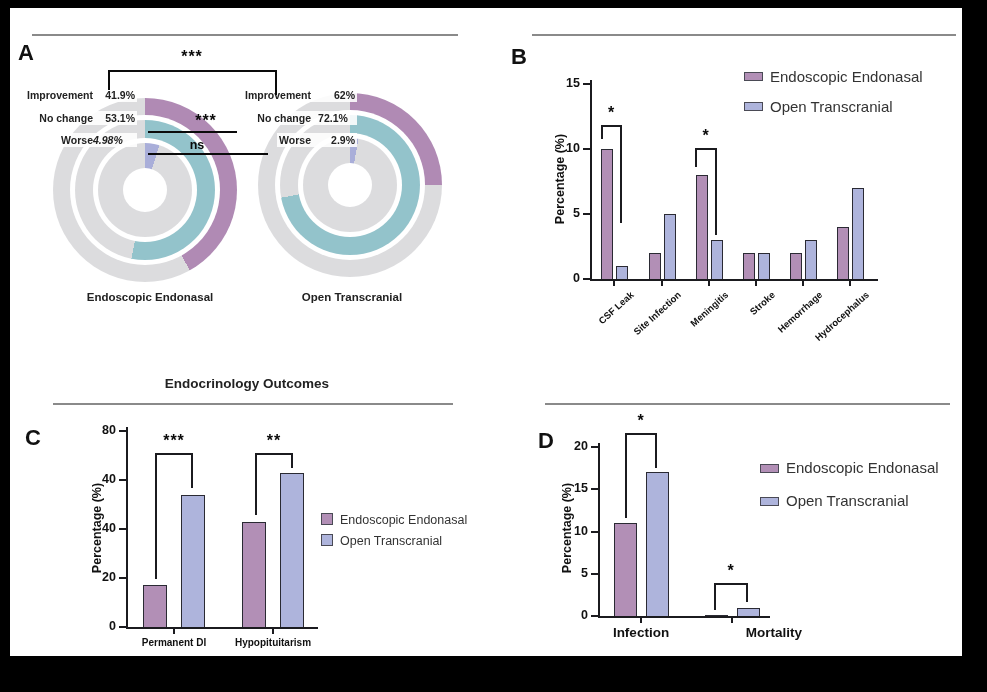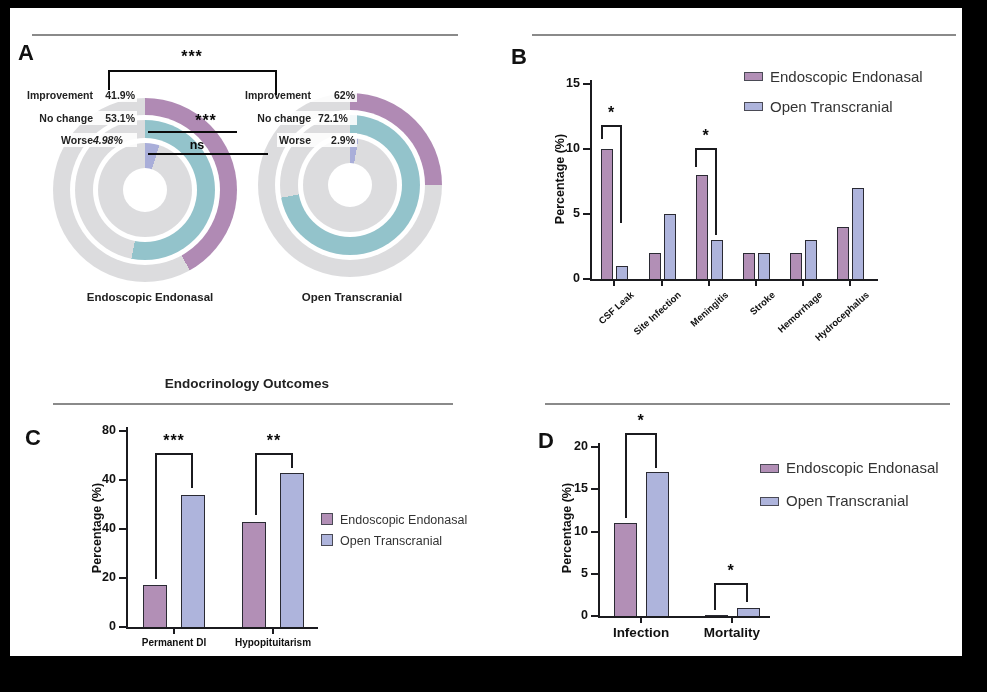--- a/index.html
+++ b/index.html
@@ -139,21 +139,21 @@
     <div class="abs ytl" style="left: 562px; top: 481.25px; width: 26px; text-align: right;">15</div>
     <div class="abs" style="left: 591px; top: 446px; width: 7px; height: 2px; background: rgb(27, 27, 31);"></div>
     <div class="abs ytl" style="left: 562px; top: 439px; width: 26px; text-align: right;">20</div>
     <div class="abs" style="left: 640px; top: 618px; width: 2px; height: 5px; background: rgb(27, 27, 31);"></div>
     <div class="abs" style="left: 613.5px; top: 523.05px; width: 23px; height: 92.95px; background: rgb(178, 143, 182); border-top: 1.5px solid rgb(42, 42, 51); border-right: 1.5px solid rgb(42, 42, 51); border-bottom: none; border-left: 1.5px solid rgb(42, 42, 51); border-image: initial; box-sizing: border-box;"></div>
     <div class="abs" style="left: 645.5px; top: 472.35px; width: 23px; height: 143.65px; background: rgb(174, 180, 220); border-top: 1.5px solid rgb(42, 42, 51); border-right: 1.5px solid rgb(42, 42, 51); border-bottom: none; border-left: 1.5px solid rgb(42, 42, 51); border-image: initial; box-sizing: border-box;"></div>
     <div class="abs xlD" style="left: 571px; top: 625px; width: 140px; text-align: center;">Infection</div>
     <div class="abs" style="left: 731px; top: 618px; width: 2px; height: 5px; background: rgb(27, 27, 31);"></div>
     <div class="abs" style="left: 704.5px; top: 614.5px; width: 23px; height: 1.5px; background: rgb(178, 143, 182); border-top: 1.5px solid rgb(42, 42, 51); border-right: 1.5px solid rgb(42, 42, 51); border-bottom: none; border-left: 1.5px solid rgb(42, 42, 51); border-image: initial; box-sizing: border-box;"></div>
     <div class="abs" style="left: 736.5px; top: 607.55px; width: 23px; height: 8.45px; background: rgb(174, 180, 220); border-top: 1.5px solid rgb(42, 42, 51); border-right: 1.5px solid rgb(42, 42, 51); border-bottom: none; border-left: 1.5px solid rgb(42, 42, 51); border-image: initial; box-sizing: border-box;"></div>
-    <div class="abs xlD" style="left: 662px; top: 625px; width: 140px; text-align: center;">Mortality</div>
+    <div class="abs xlD" style="left: 662px; top: 625px; width: 140px; text-align: right;">Mortality</div>
     <div class="abs" style="left: 625px; top: 433px; width: 32px; height: 2px; background: rgb(27, 27, 31);"></div>
     <div class="abs" style="left: 625px; top: 433px; width: 2px; height: 85px; background: rgb(27, 27, 31);"></div>
     <div class="abs" style="left: 655px; top: 433px; width: 2px; height: 35px; background: rgb(27, 27, 31);"></div>
     <div class="abs sig" style="left: 611px; top: 412px; width: 60px;">*</div>
     <div class="abs" style="left: 714px; top: 583px; width: 34px; height: 2px; background: rgb(27, 27, 31);"></div>
     <div class="abs" style="left: 714px; top: 583px; width: 2px; height: 27px; background: rgb(27, 27, 31);"></div>
     <div class="abs" style="left: 746px; top: 583px; width: 2px; height: 19px; background: rgb(27, 27, 31);"></div>
     <div class="abs sig" style="left: 701px; top: 562px; width: 60px;">*</div>
     <div class="abs" style="left: 53px; top: 98px; width: 184px; height: 184px; border-radius: 50%; background: conic-gradient(rgb(176, 138, 180) 0deg, rgb(176, 138, 180) 41.9%, rgb(220, 220, 222) 41.9%, rgb(220, 220, 222) 100%);"></div>
     <div class="abs" style="left: 70px; top: 115px; width: 150px; height: 150px; border-radius: 50%; background: rgb(255, 255, 255);"></div>

